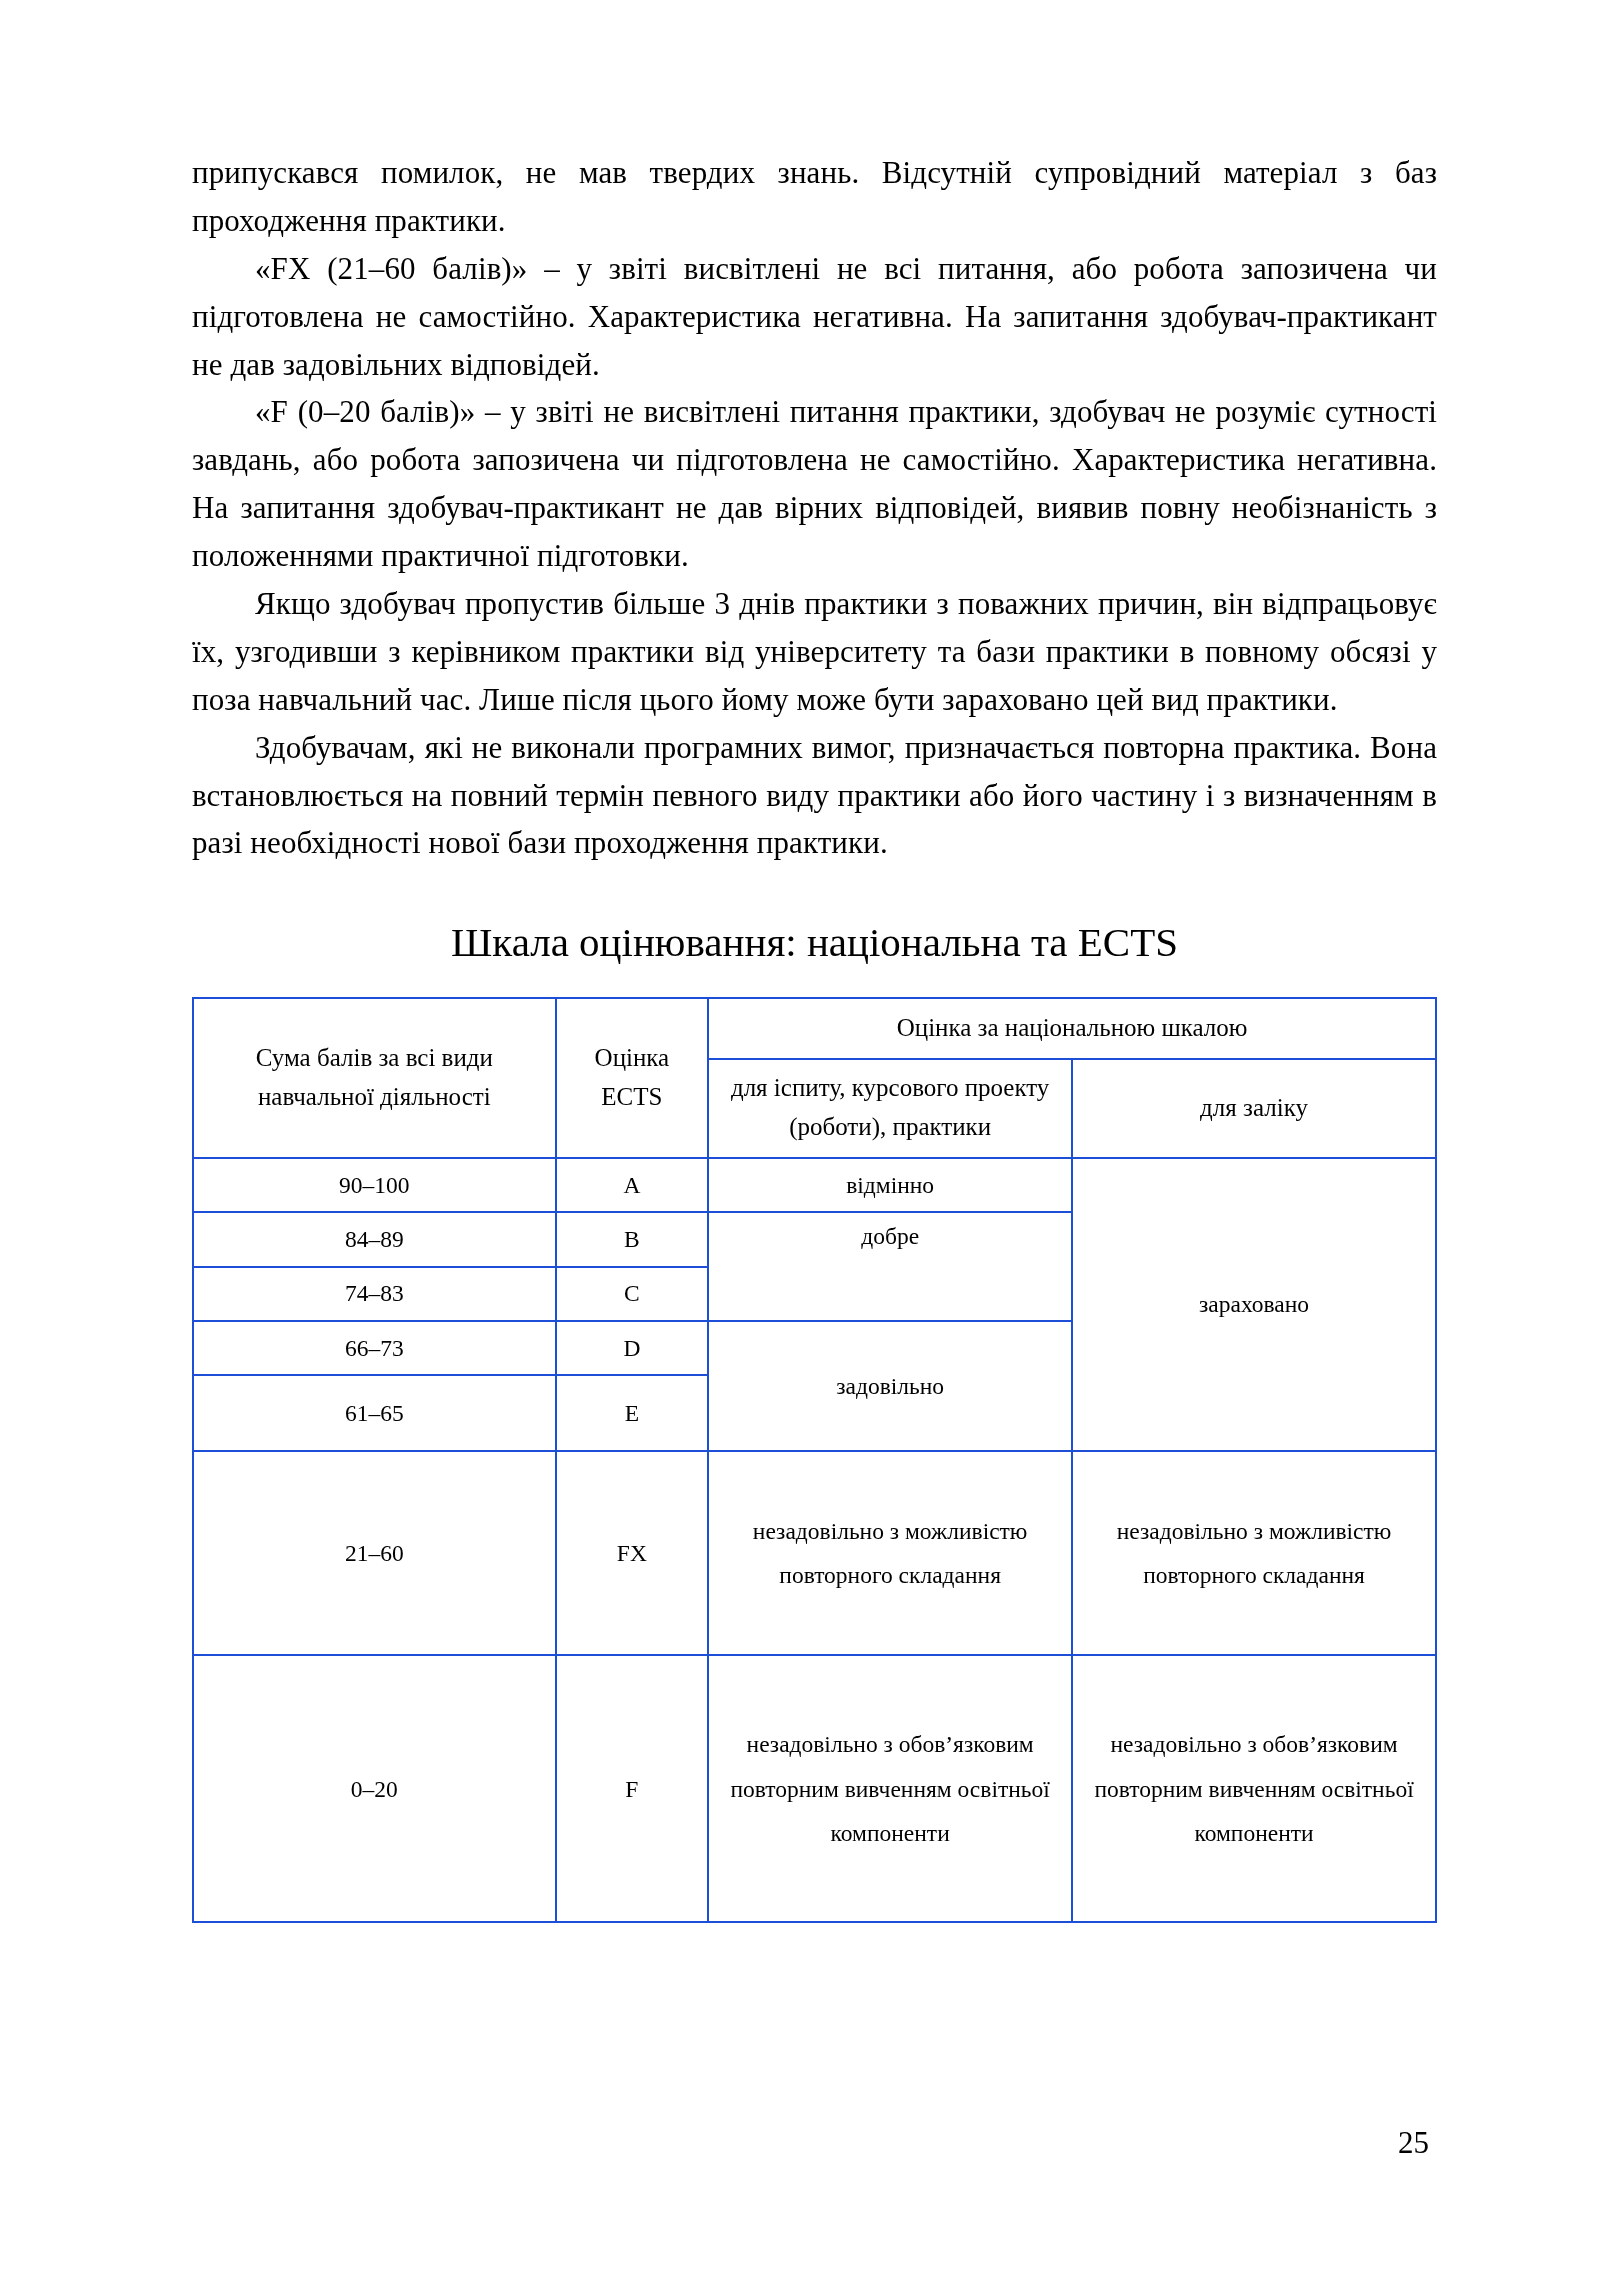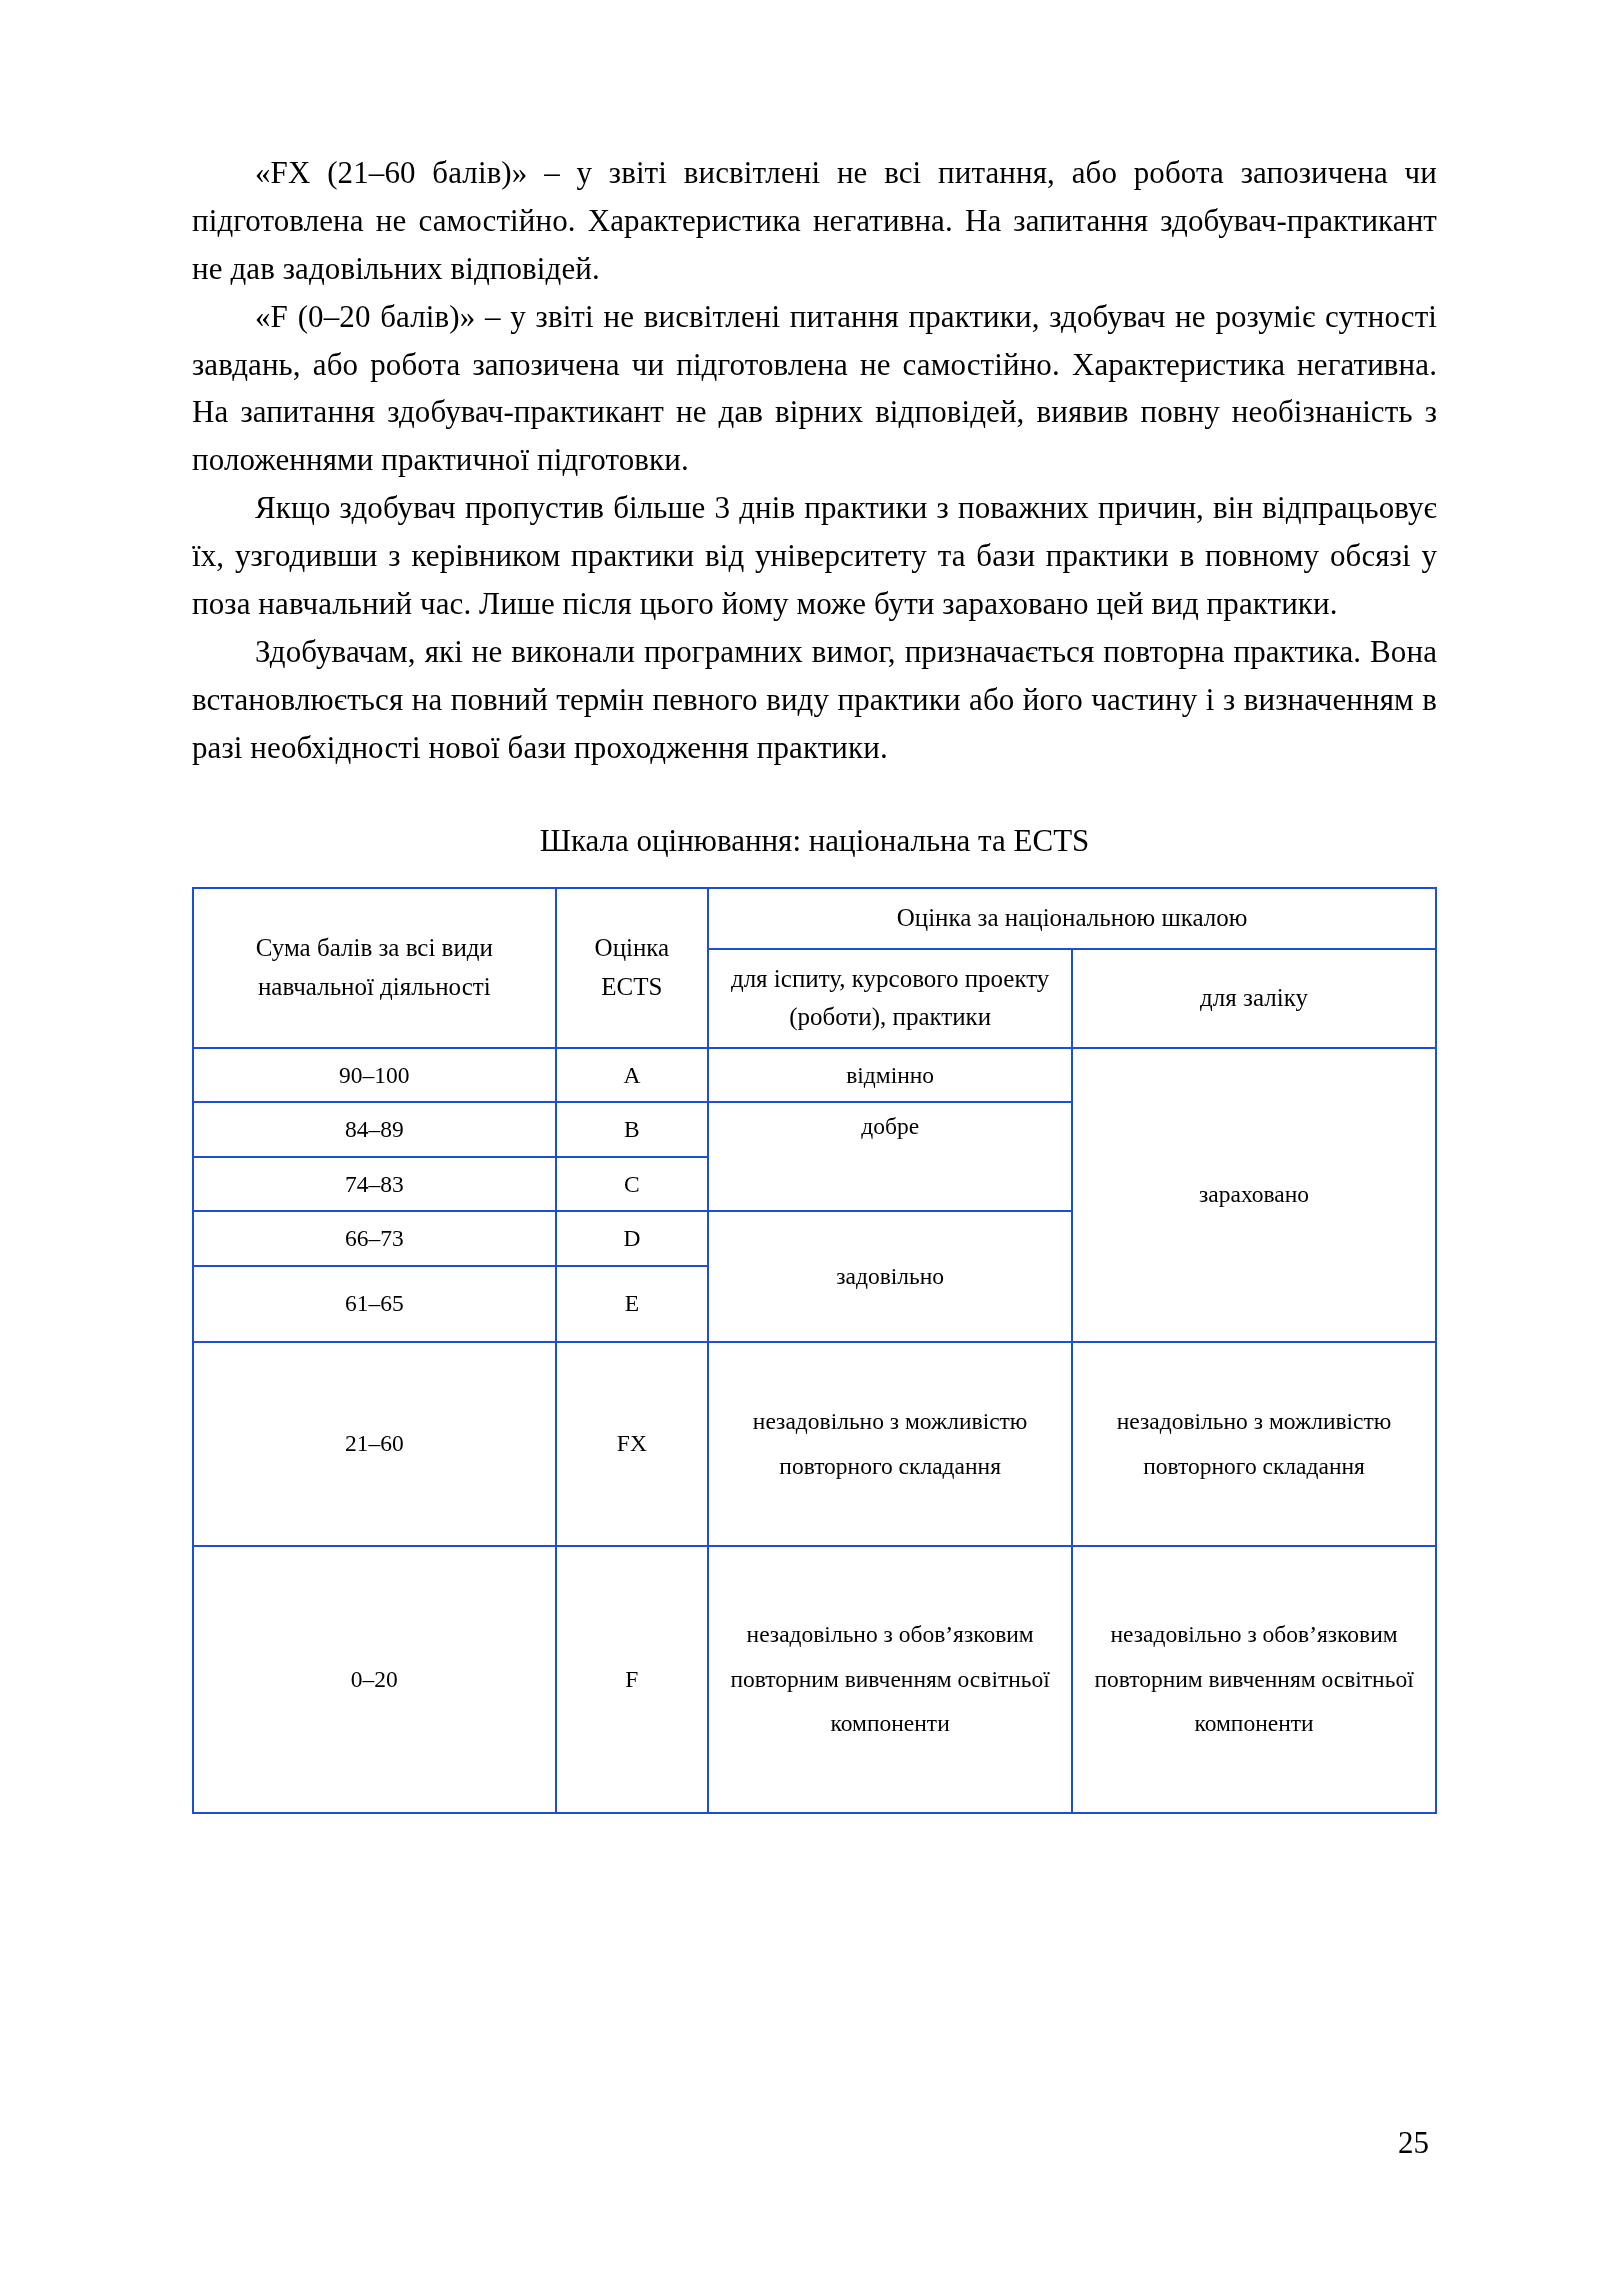--- a/index.html
+++ b/index.html
@@ -37,21 +37,21 @@
   }
   p.body.indent {
     text-indent: 63px;
   }
   .bold { font-weight: normal; }
 
   .table-caption {
     margin: 0;
     margin-top: 47px;
     margin-bottom: 25.5px;
-    font-size: 31px;
+    font-size: 41px;
     text-align: center;
     line-height: 1.4;
   }
 
   table.grade-table {
     border-collapse: collapse;
     width: 1245px;
     table-layout: fixed;
     margin: 0 auto;
   }
@@ -83,20 +83,21 @@
     text-align: right;
   }
 </style>
 </head>
 <body>
 
 <div class="page">
 
   <div class="content">
 
+    <p class="body">припускався помилок, не мав твердих знань. Відсутній супровідний матеріал з баз проходження практики.</p>
 
     <p class="body indent"><span class="bold">«FX (21–60 балів)»</span><span> – у звіті висвітлені не всі питання, або робота запозичена чи підготовлена не самостійно. Характеристика негативна. На запитання здобувач-практикант не дав задовільних відповідей.</span></p>
 
     <p class="body indent"><span class="bold">«F (0–20 балів)» –</span><span> у звіті не висвітлені питання практики, здобувач не розуміє сутності завдань, або робота запозичена чи підготовлена не самостійно. Характеристика негативна. На запитання здобувач-практикант не дав вірних відповідей, виявив повну необізнаність з положеннями практичної підготовки.</span></p>
 
     <p class="body indent">Якщо здобувач пропустив більше 3 днів практики з поважних причин, він відпрацьовує їх, узгодивши з керівником практики від університету та бази практики в повному обсязі у поза навчальний час. Лише після цього йому може бути зараховано цей вид практики.</p>
 
     <p class="body indent">Здобувачам, які не виконали програмних вимог, призначається повторна практика. Вона встановлюється на повний термін певного виду практики або його частину і з визначенням в разі необхідності нової бази проходження практики.</p>
 
     <p class="table-caption">Шкала оцінювання: національна та ECTS</p>

